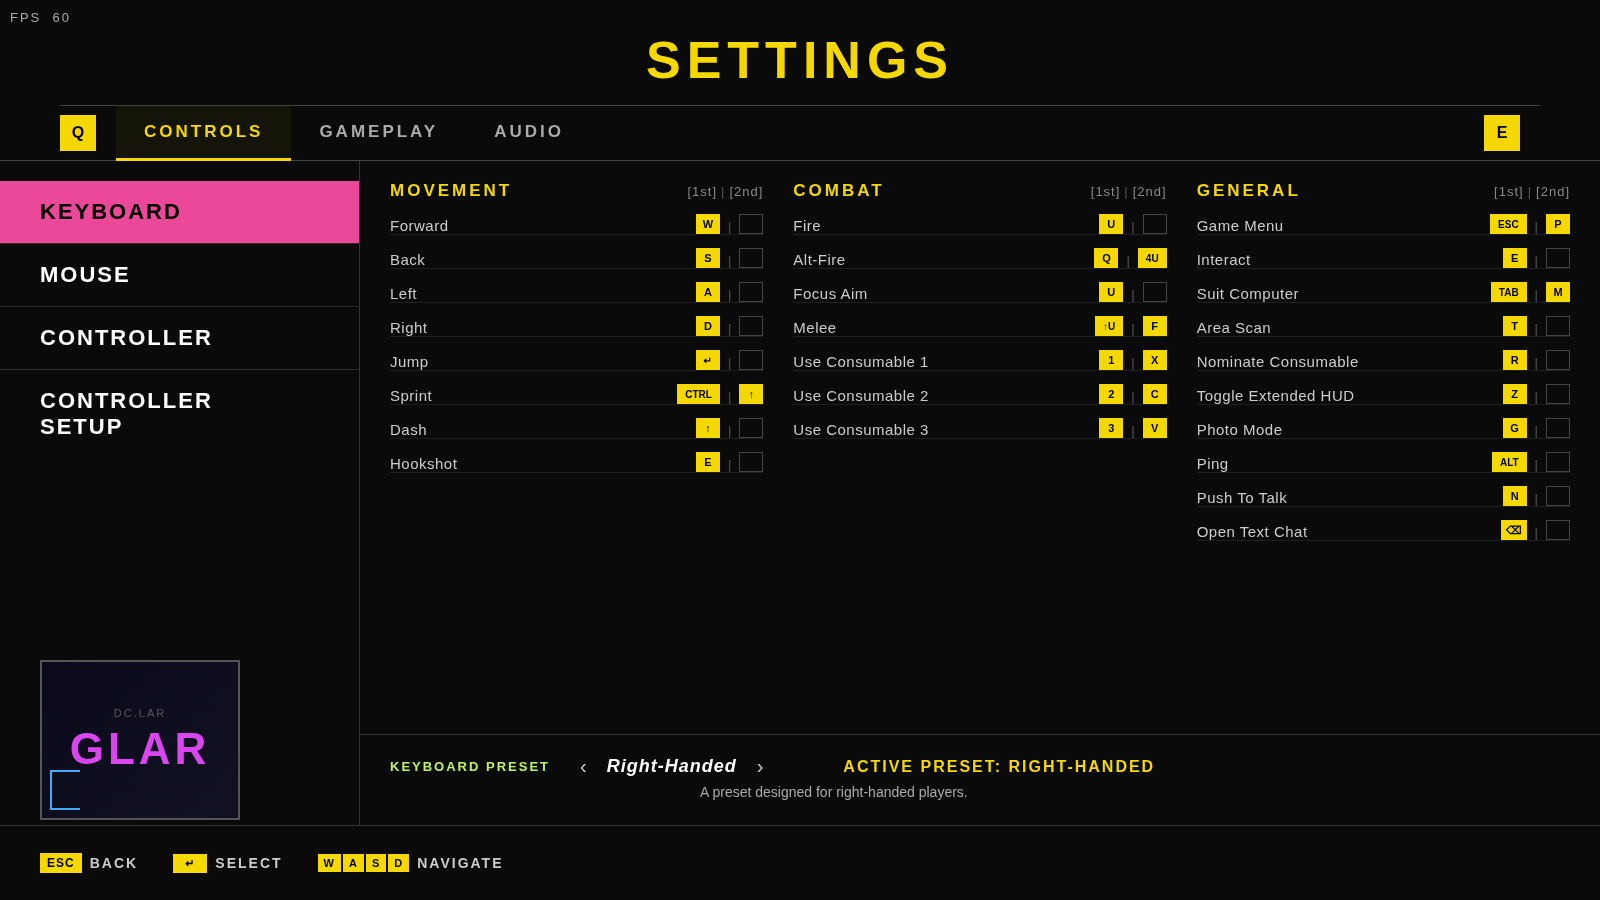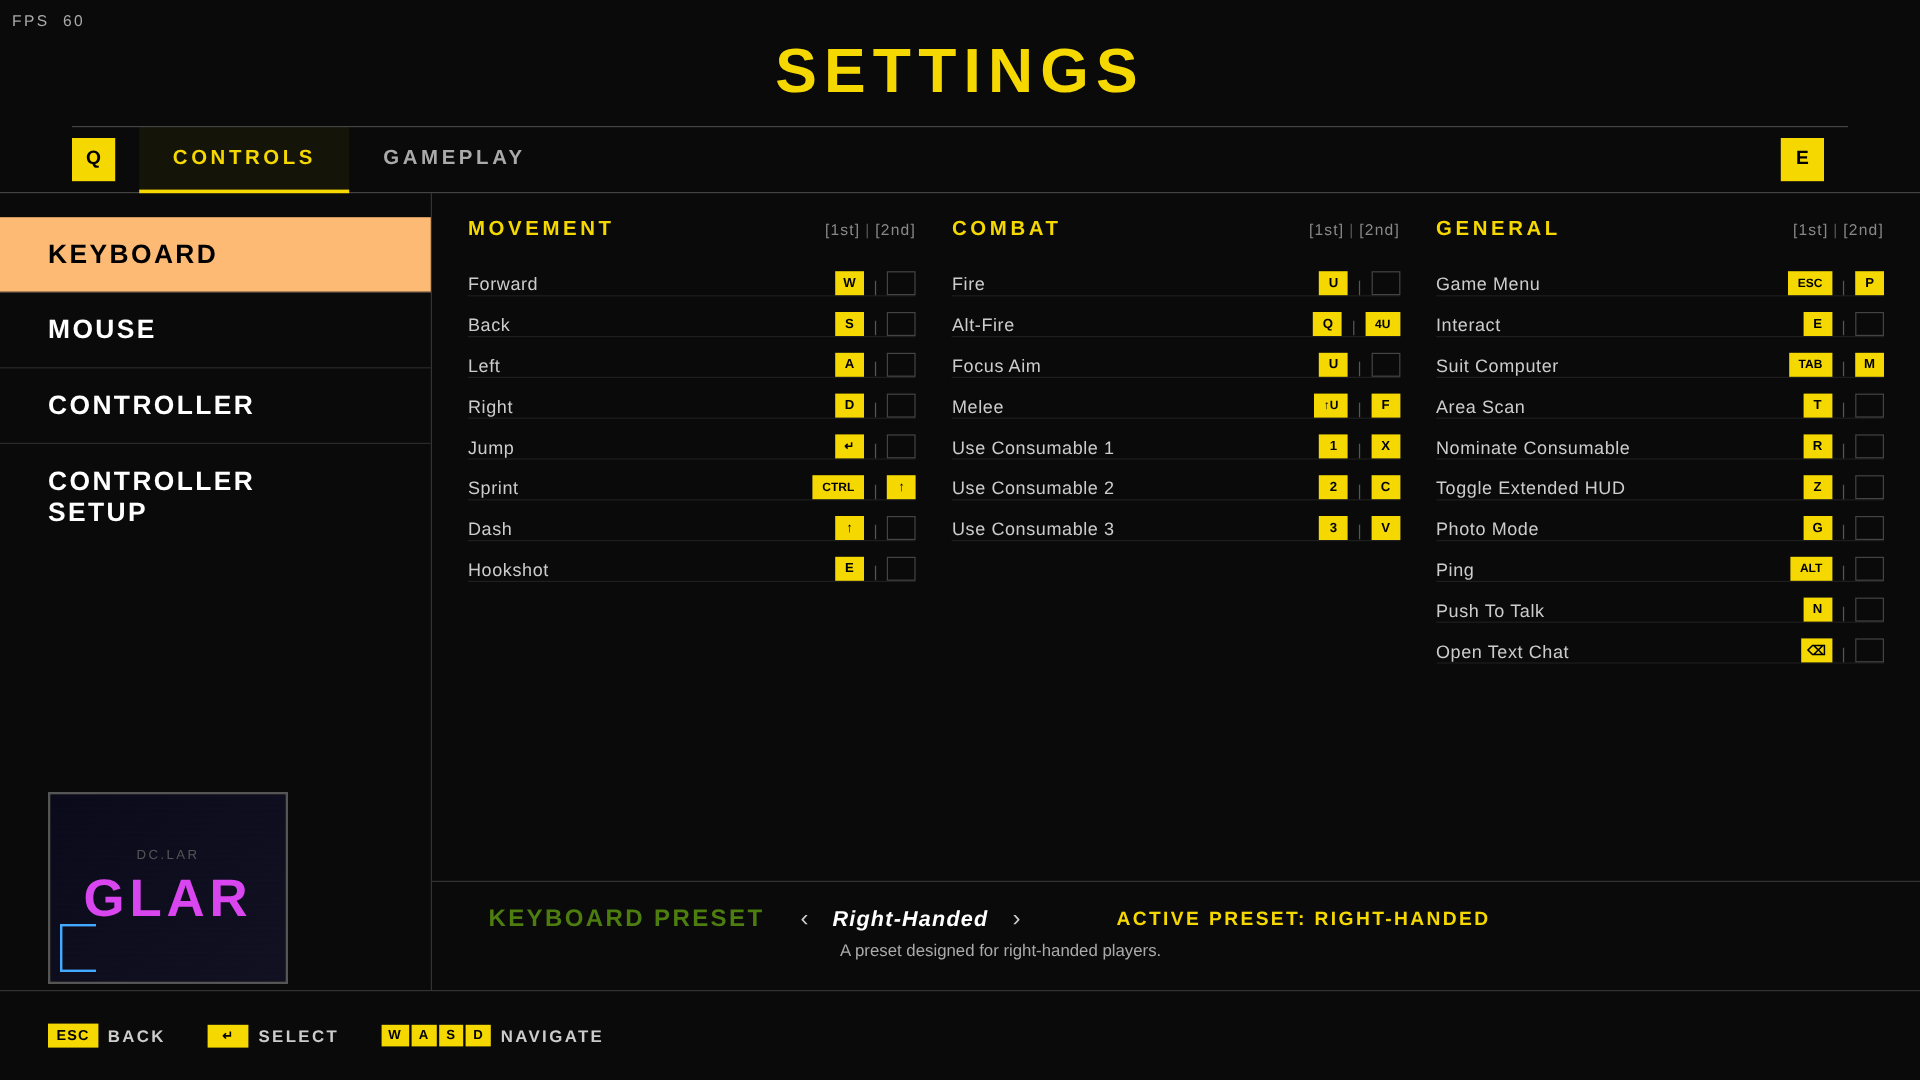--- a/index.html
+++ b/index.html
@@ -103,21 +103,21 @@
       padding: 18px 40px;
       font-size: 22px;
       font-weight: 900;
       letter-spacing: 2px;
       color: #fff;
       cursor: pointer;
       border-bottom: 1px solid #2a2a2a;
     }
 
     .sidebar-item.active {
-      background: #fdba74;
+      background: #ec4899;
       color: #000;
     }
 
     .sidebar-item-multiline {
       padding: 18px 40px;
       font-size: 22px;
       font-weight: 900;
       letter-spacing: 2px;
       color: #fff;
       cursor: pointer;
@@ -181,21 +181,20 @@
       display: grid;
       grid-template-columns: 1fr 1fr 1fr;
       gap: 0 30px;
     }
 
     .binding-section-header {
       font-size: 17px;
       font-weight: 900;
       letter-spacing: 3px;
       color: #f5d800;
-      margin-bottom: 12px;
       display: flex;
       align-items: center;
       gap: 12px;
     }
 
     .binding-section-header .col-headers {
       margin-left: auto;
       display: flex;
       align-items: center;
       gap: 4px;
@@ -327,26 +326,25 @@
       border-top: 1px solid #333;
     }
 
     .preset-row {
       display: flex;
       align-items: center;
       gap: 20px;
     }
 
     .preset-label {
-      font-size: 20px;
-      color: #4d7c0f;
+      font-size: 13px;
+      color: #bef264;
       letter-spacing: 2px;
       font-weight: 700;
       margin-right: 10px;
-      margin-left: 17px;
     }
 
     .preset-arrow {
       color: #ccc;
       font-size: 20px;
       cursor: pointer;
     }
 
     .preset-value {
       font-size: 18px;
@@ -379,20 +377,21 @@
 </div>
 
 <div class="page-title">SETTINGS</div>
 
 <div class="top-divider"></div>
 
 <div class="tab-bar">
   <div class="tab-icon">Q</div>
   <div class="tab-item active">CONTROLS</div>
   <div class="tab-item">GAMEPLAY</div>
+  <div class="tab-item">AUDIO</div>
   <div class="tab-spacer"></div>
   <div class="tab-icon">E</div>
 </div>
 
 <div class="main-content">
 
   <div class="sidebar">
     <div class="sidebar-item active">KEYBOARD</div>
     <div class="sidebar-item">MOUSE</div>
     <div class="sidebar-item">CONTROLLER</div>

